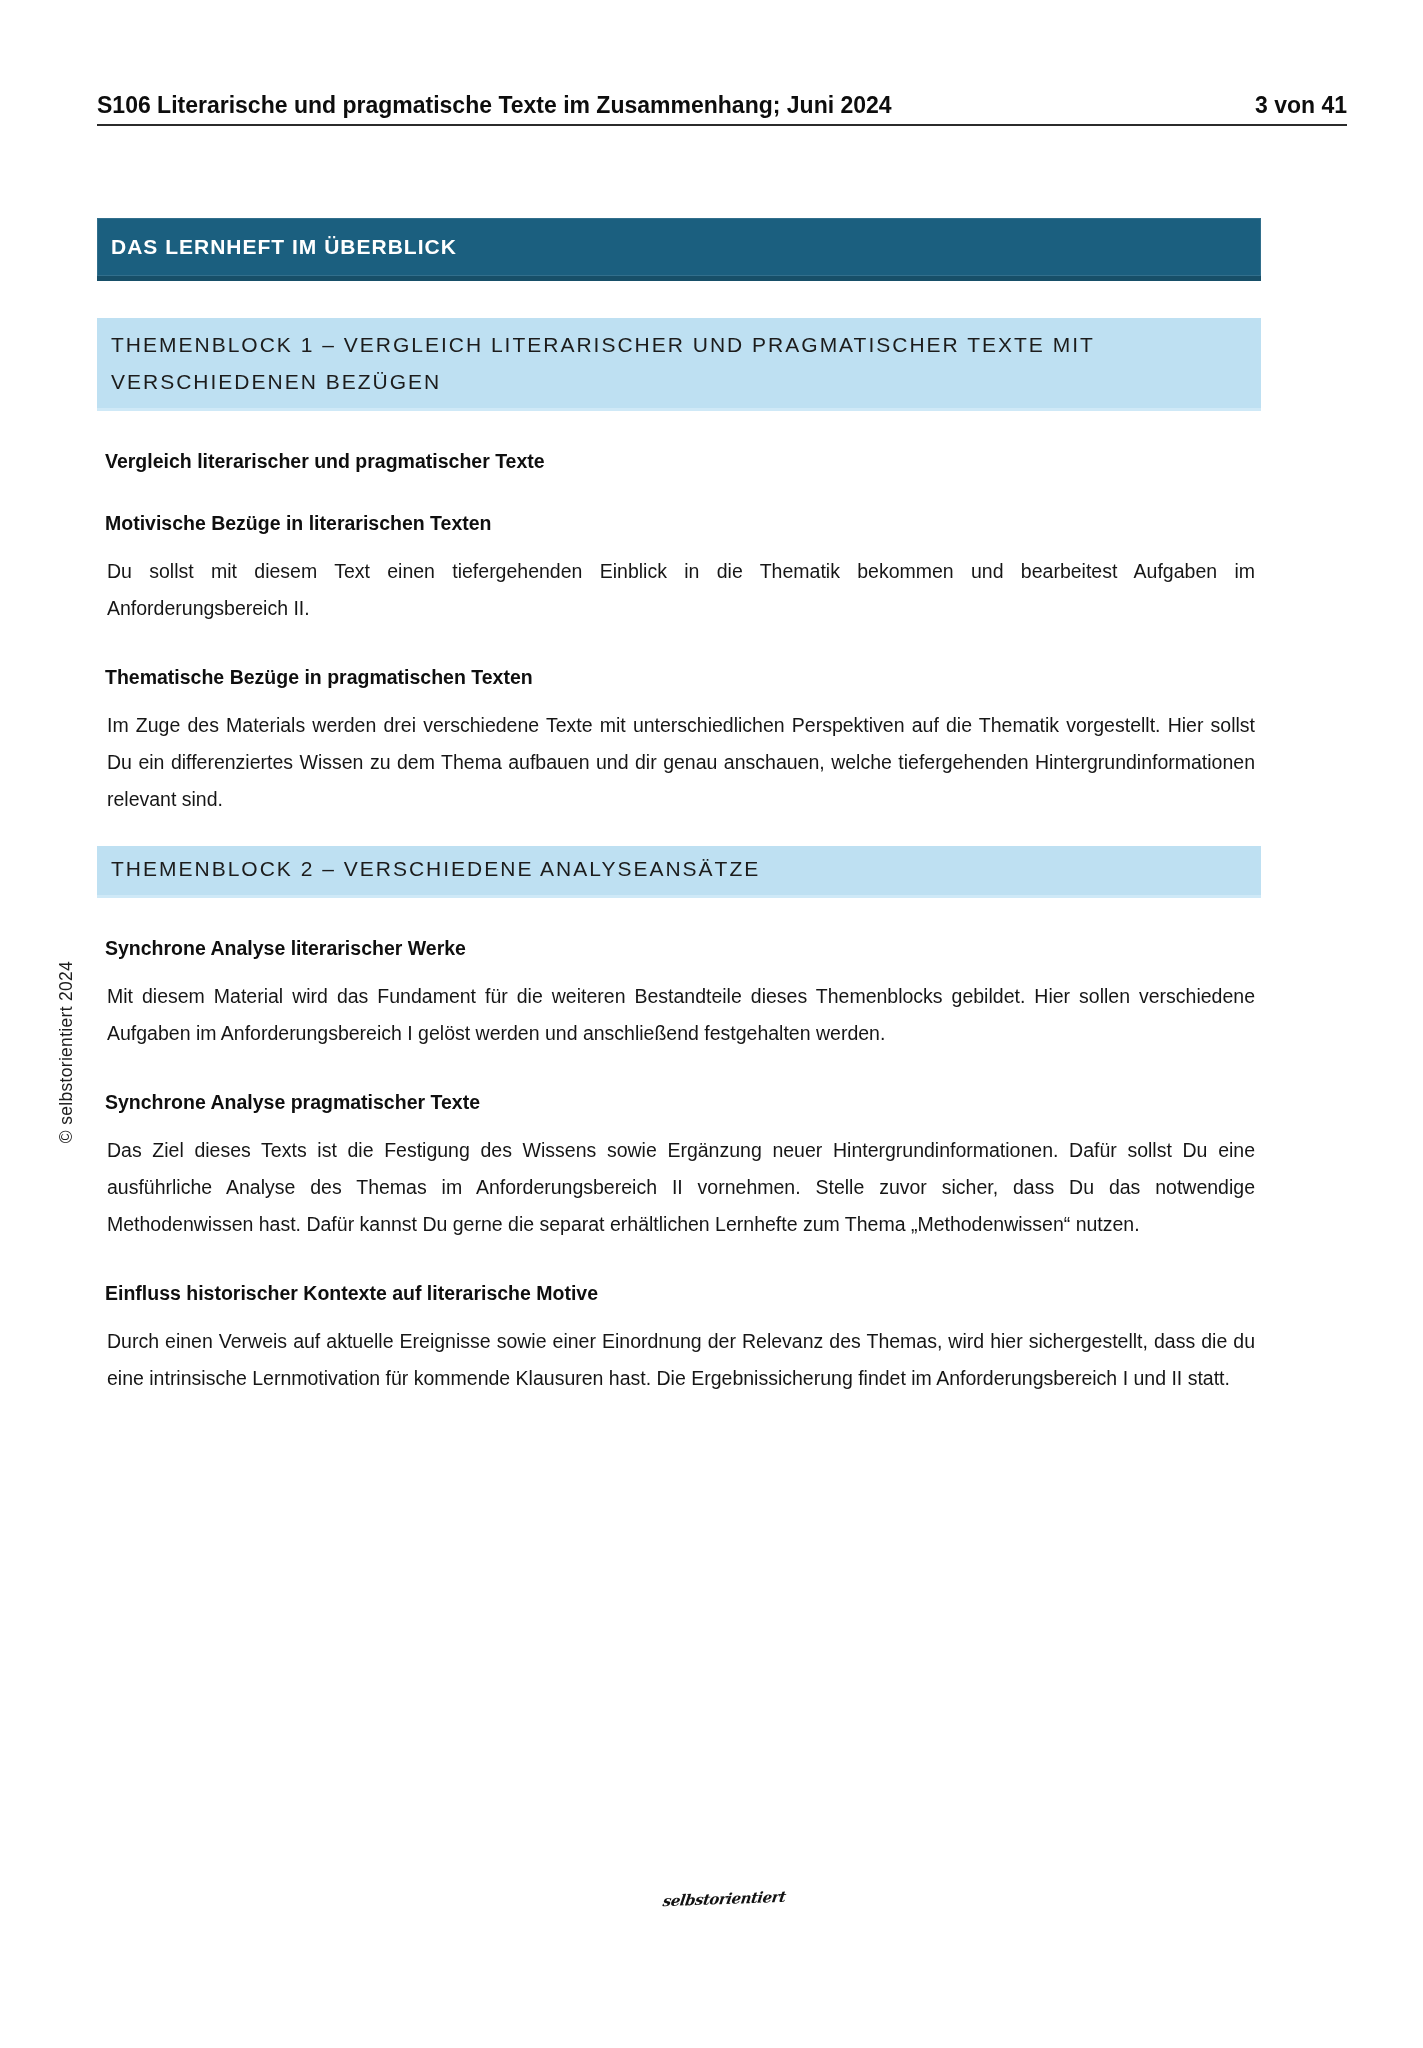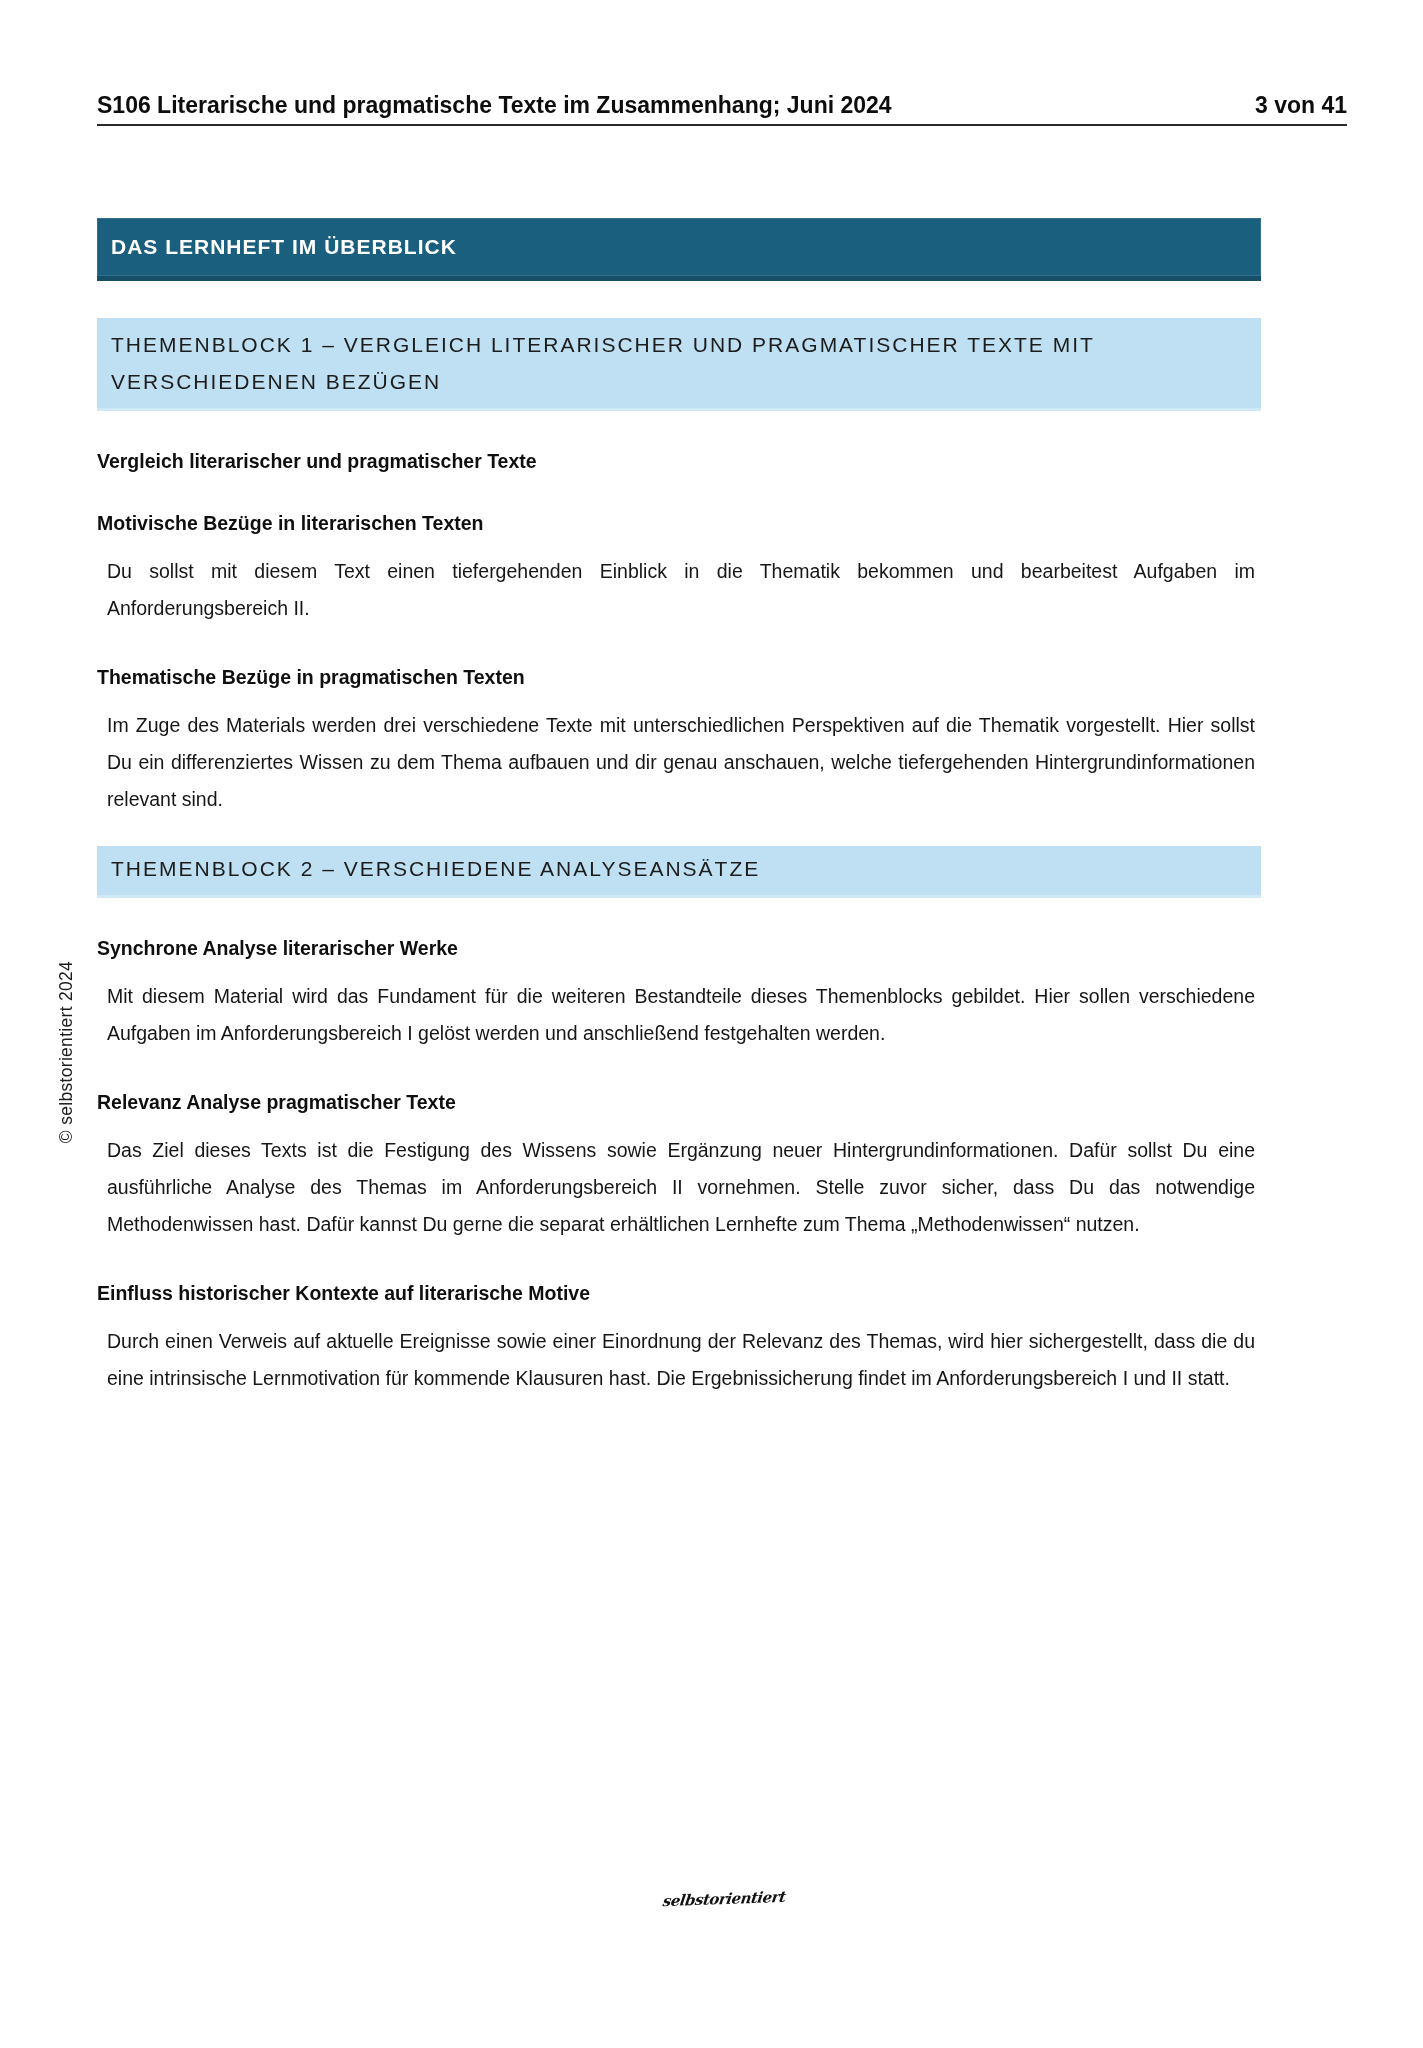--- a/index.html
+++ b/index.html
@@ -61,21 +61,21 @@
     color: #1c1c1c;
     font-size: 21px;
     letter-spacing: 2px;
     line-height: 37px;
     border-bottom: 3px solid #cfe9f7;
   }
   .bar-tb1 { margin-top: 37px; }
   .bar-tb2 { margin-top: 28px; padding-top: 4px; padding-bottom: 8px; }
 
   .content h3 {
-    margin: 38px 6px 0 0;
+    margin: 38px 6px 0 8px;
     font-size: 19.5px; font-weight: 700; color: #0f0f0f;
     line-height: 24px;
   }
   .content p {
     margin: 18px 6px 0 10px;
     font-size: 19.5px; line-height: 37px;
     text-align: justify;
     color: #161616;
   }
 
@@ -121,21 +121,21 @@
     <h3>Thematische Bezüge in pragmatischen Texten</h3>
     <p>Im Zuge des Materials werden drei verschiedene Texte mit unterschiedlichen Perspektiven auf die Thematik vorgestellt. Hier sollst Du ein differenziertes Wissen zu dem Thema aufbauen und dir genau anschauen, welche tiefergehenden Hintergrundinformationen relevant sind.</p>
 
     <div class="block-bar bar-tb2">
       <span>THEMENBLOCK 2 – VERSCHIEDENE ANALYSEANSÄTZE</span>
     </div>
 
     <h3>Synchrone Analyse literarischer Werke</h3>
     <p>Mit diesem Material wird das Fundament für die weiteren Bestandteile dieses Themenblocks gebildet. Hier sollen verschiedene Aufgaben im Anforderungsbereich I gelöst werden und anschließend festgehalten werden.</p>
 
-    <h3>Relevanz Analyse pragmatischer Texte</h3>
+    <h3>Synchrone Analyse pragmatischer Texte</h3>
     <p>Das Ziel dieses Texts ist die Festigung des Wissens sowie Ergänzung neuer Hintergrundinformationen. Dafür sollst Du eine ausführliche Analyse des Themas im Anforderungsbereich II vornehmen. Stelle zuvor sicher, dass Du das notwendige Methodenwissen hast. Dafür kannst Du gerne die separat erhältlichen Lernhefte zum Thema „Methodenwissen“ nutzen.</p>
 
     <h3>Einfluss historischer Kontexte auf literarische Motive</h3>
     <p>Durch einen Verweis auf aktuelle Ereignisse sowie einer Einordnung der Relevanz des Themas, wird hier sichergestellt, dass die du eine intrinsische Lernmotivation für kommende Klausuren hast. Die Ergebnissicherung findet im Anforderungsbereich I und II statt.</p>
 
   </main>
 
   <div class="footer-logo">selbstorientiert</div>
 
 </div>

